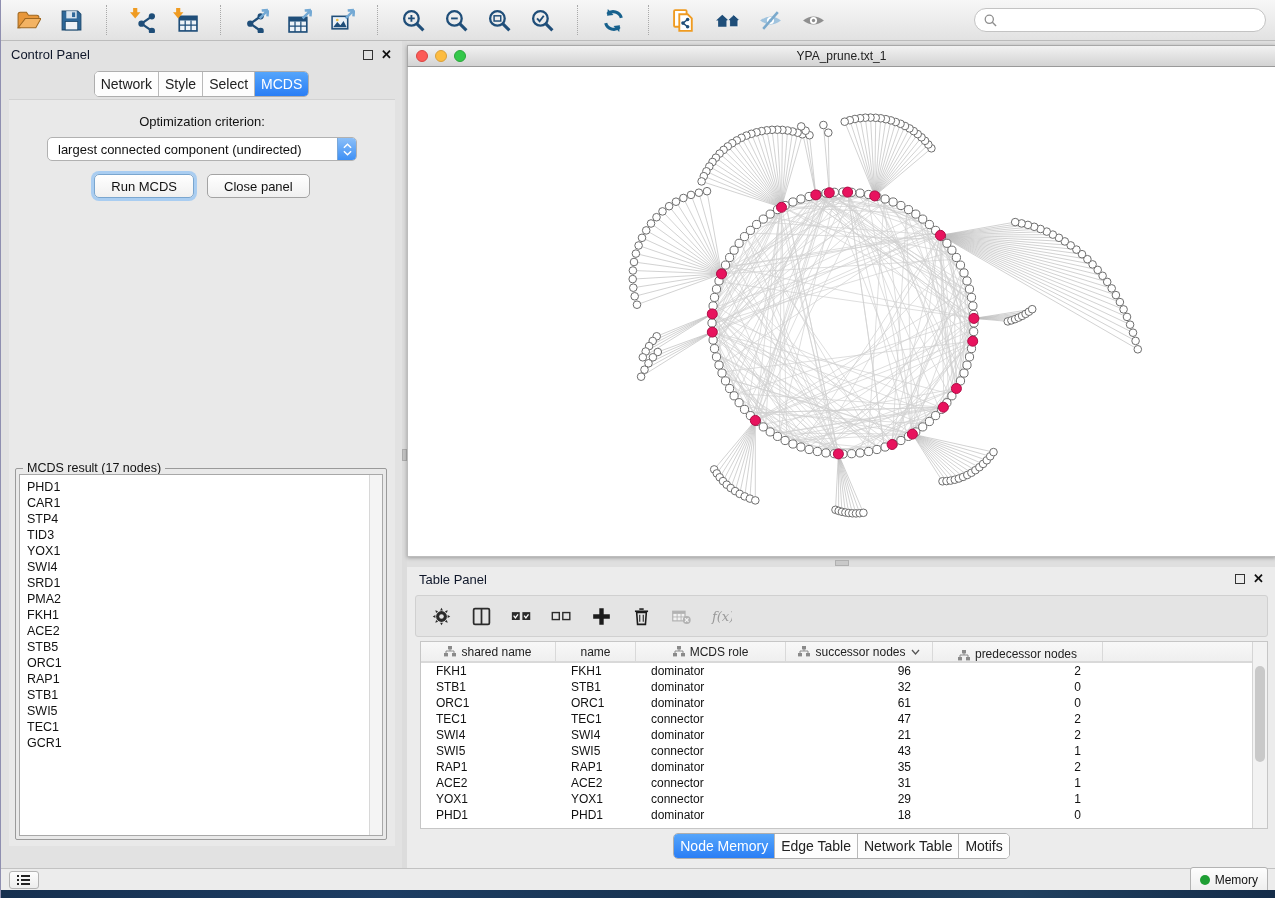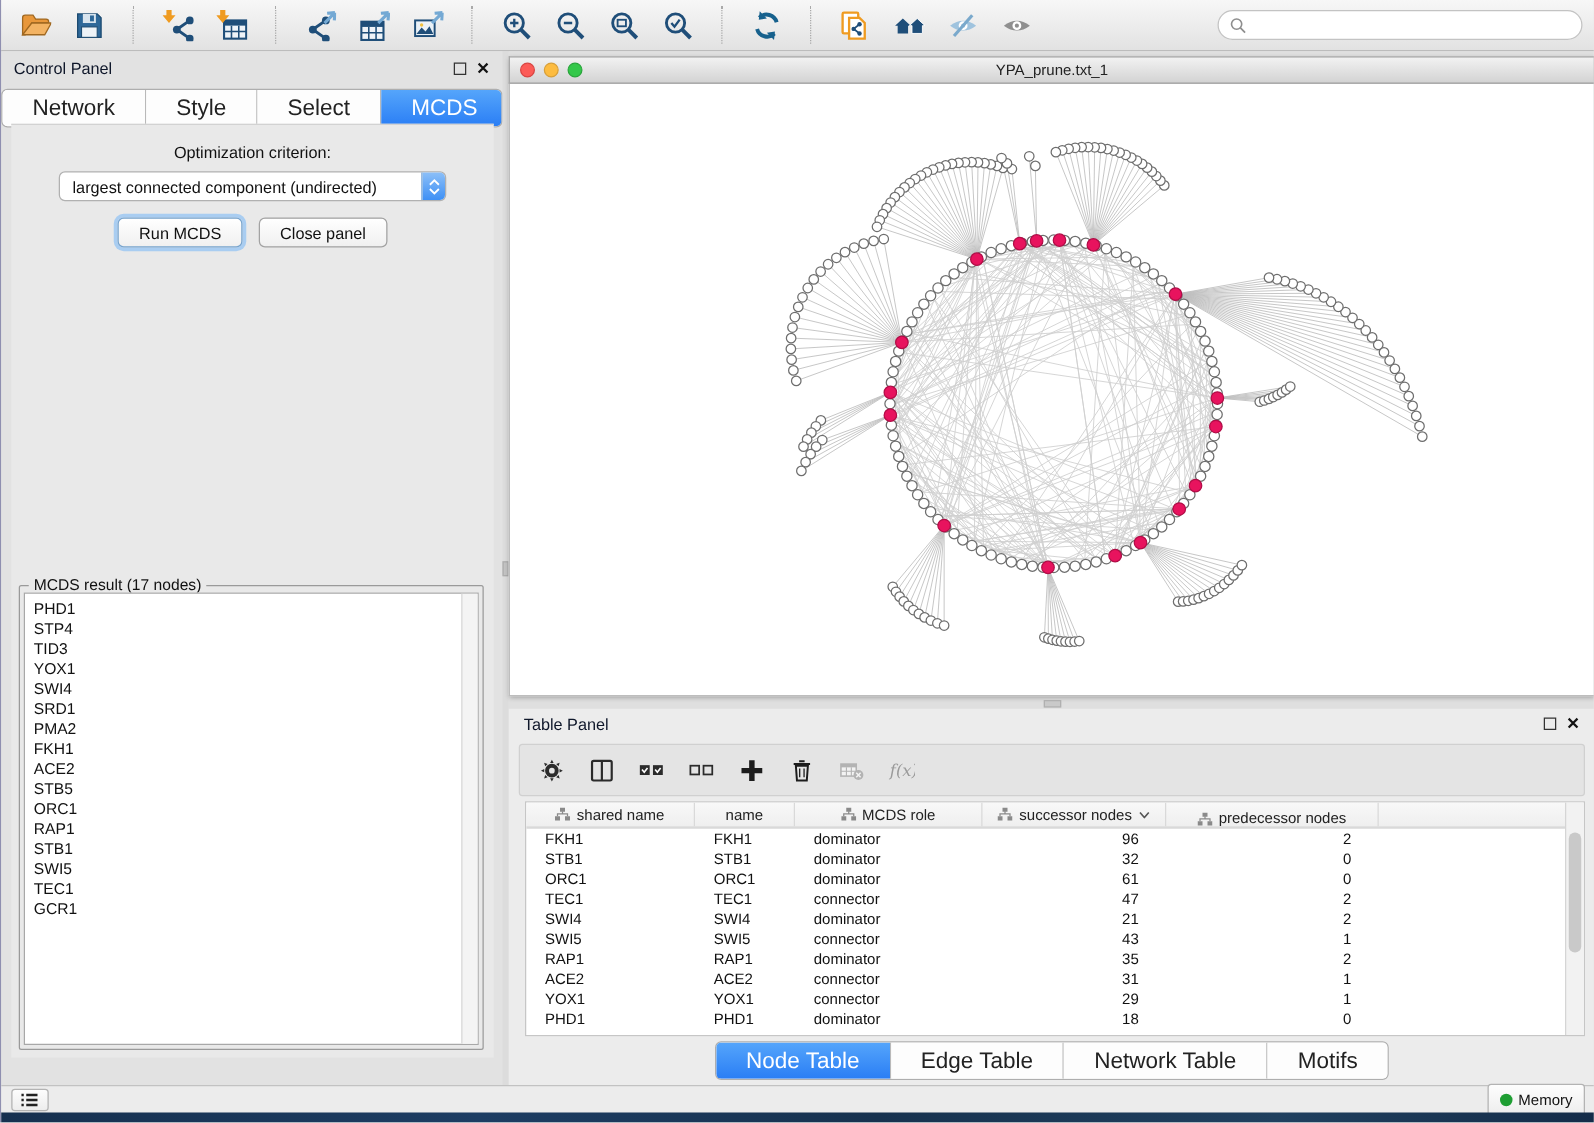--- a/index.html
+++ b/index.html
@@ -20,21 +20,21 @@
 
   
   .control-panel { position:absolute; left:0; top:41px; width:401px; height:827px; background:#e2e2e2; }
   .cp-header { height:27px; display:flex; align-items:center; padding:0 10px; }
   .panel-title { font-size:13px; color:#0f172a; }
   .win-mini { margin-left:auto; display:flex; gap:8px; align-items:center; }
   .mini-float { width:10px; height:10px; border:1.5px solid #333; }
   .mini-close { font-size:13px; font-weight:bold; color:#111; line-height:10px; }
   .cp-tabs { display:flex; justify-content:center; margin-top:3px; }
   .seg { display:inline-flex; border:1px solid #aeaeae; border-radius:5px; overflow:hidden; background:#fff; }
-  .seg .tab { padding:4px 24px; font-size:18px; color:#222; border-right:1px solid #b9b9b9; background:#fdfdfd; }
+  .seg .tab { padding:4px 6px; font-size:14px; color:#222; border-right:1px solid #b9b9b9; background:#fdfdfd; }
   .seg .tab:last-child { border-right:none; }
   .seg .tab.sel { background:linear-gradient(#55a5fb,#2a7ef5); color:#fff; }
   .cp-body { position:absolute; left:8px; right:7px; top:58px; bottom:22px; background:#e9e9e9; border-top:1px solid #d2d2d2; }
   .opt-label { text-align:center; font-size:13px; color:#111; margin-top:14px; }
   .dropdown { margin:8px auto 0; width:310px; height:24px; background:#fff; border:1px solid #b1b1b1;
     border-radius:5px; display:flex; align-items:center; overflow:hidden; }
   .dropdown .dval { flex:1; font-size:13px; color:#111; padding-left:10px; white-space:nowrap; }
   .dropdown .stepper { width:19px; height:24px; background:linear-gradient(#8fc1f8,#3b8ef5);
     border-left:1px solid #7aa7d8; display:flex; flex-direction:column; align-items:center; justify-content:center; gap:1px; }
   .stepper svg { width:9px; height:6px; }
@@ -294,20 +294,21 @@
       </div>
       <div class="btn-row">
         <div class="pushbtn focused">Run MCDS</div>
         <div class="pushbtn">Close panel</div>
       </div>
       <div class="groupbox">
         <span class="gb-legend">MCDS result (17 nodes)</span>
         <div class="gb-list">
           <div class="gb-items" id="mcds-list">
               <div>PHD1</div>
+              <div>CAR1</div>
               <div>STP4</div>
               <div>TID3</div>
               <div>YOX1</div>
               <div>SWI4</div>
               <div>SRD1</div>
               <div>PMA2</div>
               <div>FKH1</div>
               <div>ACE2</div>
               <div>STB5</div>
               <div>ORC1</div>
@@ -1216,21 +1217,21 @@
                 <div class="td num" style="width: 170px; padding: 0px 22px 0px 0px;">0</div>
               </div>
             </div>
         </div>
         <div class="tscroll">
             <div class="thumb"></div>
           </div>
       </div>
       <div class="bottom-tabs">
         <span class="seg" id="table-tabs-seg">
-            <span class="tab sel">Node Table</span>
+            <span class="tab sel">Node Memory</span>
             <span class="tab">Edge Table</span>
             <span class="tab">Network Table</span>
             <span class="tab">Motifs</span>
           </span>
       </div>
     </div>
   </div>
 
   <div class="status-bar">
     <div class="list-btn">

